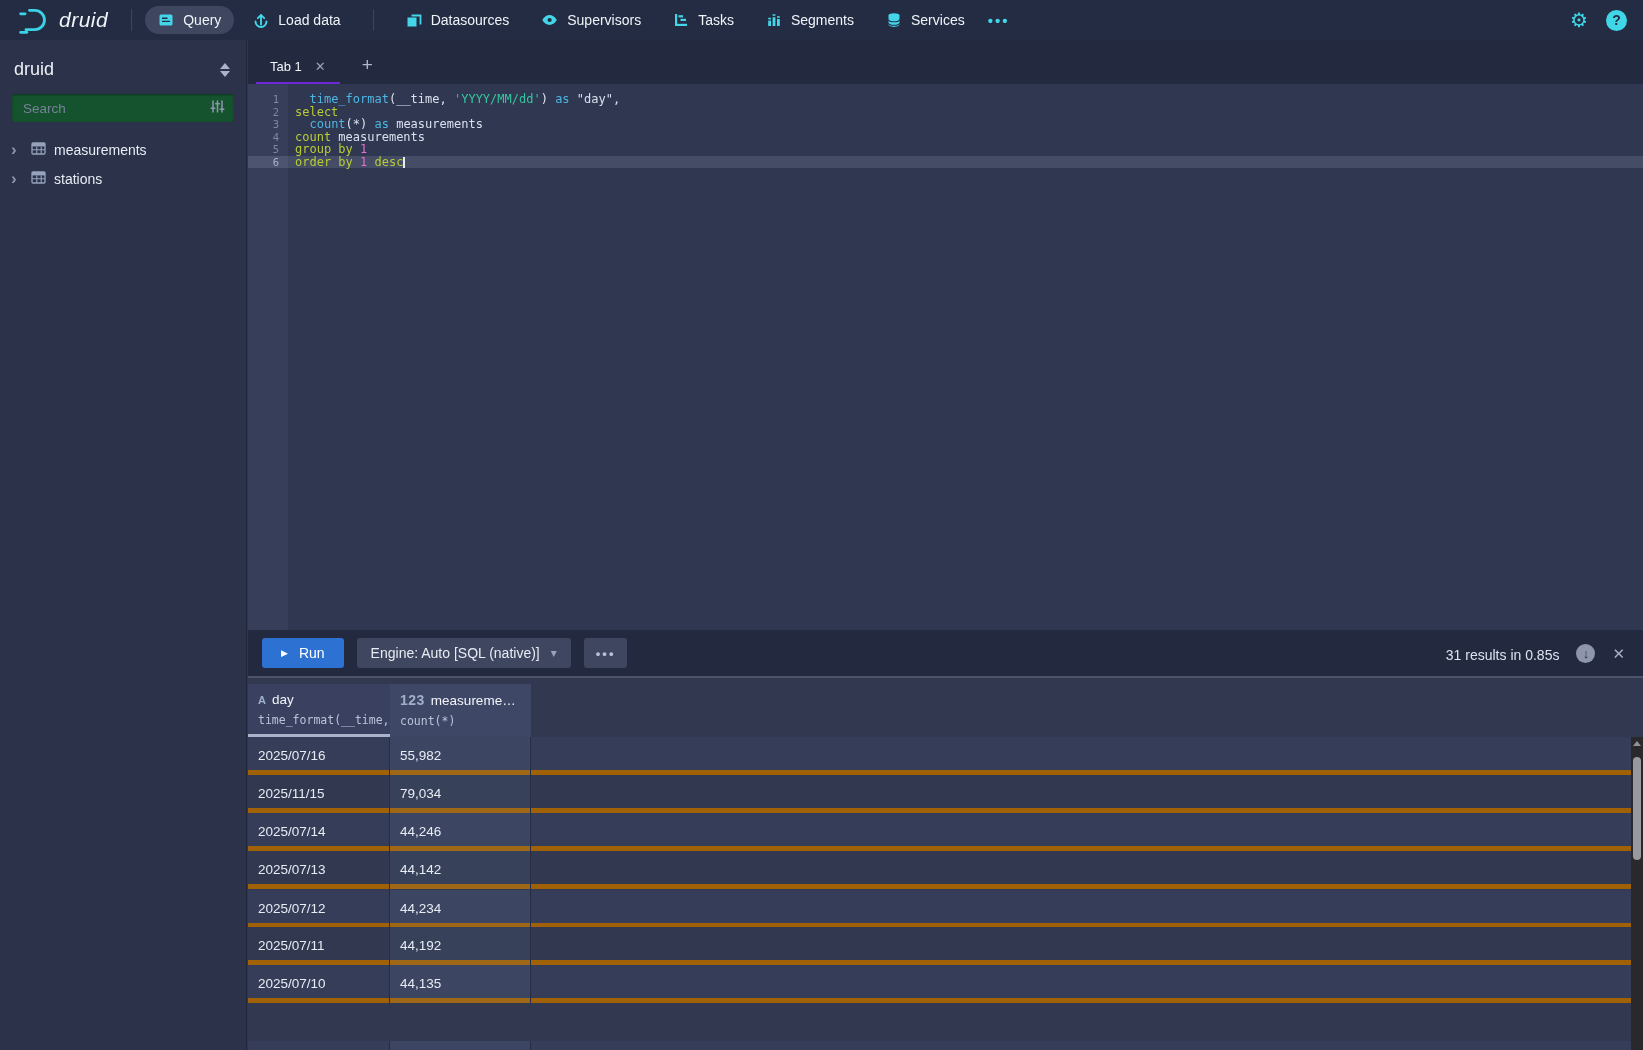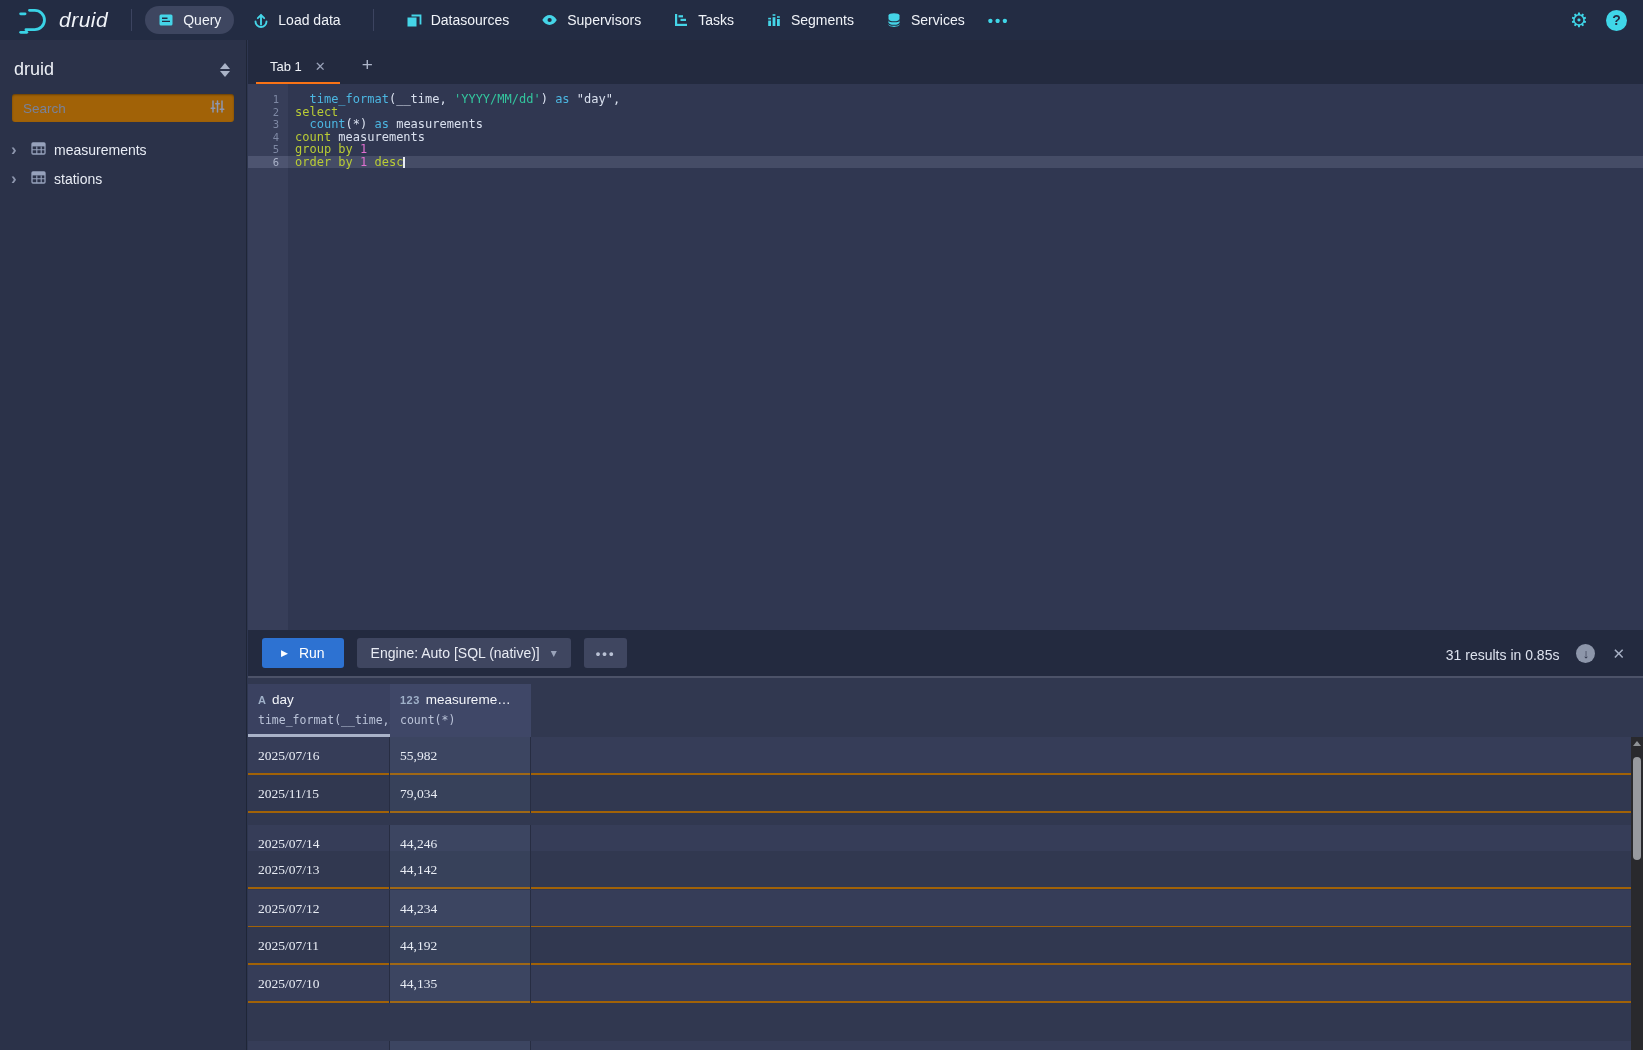--- a/index.html
+++ b/index.html
@@ -29,35 +29,35 @@
 
   
   .sidebar { position:absolute; top:40px; left:0; width:247px; bottom:0;
     background:#2b3249; border-right:1px solid #1f2637; }
   .sb-header { display:flex; align-items:center; justify-content:space-between; padding:19px 16px 14px 14px; }
   .sb-title { font-size:18px; color:#eef1f7; }
   .sort-icon { display:flex; flex-direction:column; gap:2px; cursor:pointer; }
   .sort-icon i { width:0; height:0; border-left:5px solid transparent; border-right:5px solid transparent; display:block; }
   .sort-icon .up { border-bottom:6px solid #aab3c7; }
   .sort-icon .dn { border-top:6px solid #aab3c7; }
-  .sb-search { margin:0 12px; height:28px; background:#a16207; border-radius:3px;
+  .sb-search { margin:0 12px; height:28px; background:#14532d; border-radius:3px;
     display:flex; align-items:center; padding:0 9px; box-shadow:inset 0 1px 2px rgba(0,0,0,.35); }
   .sb-search input { flex:1; background:transparent; border:none; outline:none;
     font-size:13.5px; color:#dfe4ee; font-family:"Liberation Sans",sans-serif; }
   .sb-search input::placeholder { color:#78829b; }
   .tree { margin-top:13px; }
   .tree-item { display:flex; align-items:center; gap:8px; height:29px; padding:0 11px;
     font-size:14px; color:#e8ecf4; cursor:pointer; }
   .chev { color:#8d96ad; font-size:17px; line-height:14px; font-weight:bold; width:12px; }
 
   
   .tabstrip { position:absolute; left:248px; top:40px; right:0; height:44px;
     background:#232a3f; display:flex; align-items:flex-end; padding-left:8px; }
   .tab { display:flex; align-items:center; gap:13px; padding:0 14px; height:34px;
-    border-bottom:2px solid #f97316; font-size:13px; color:#f0f3f8; cursor:pointer; }
+    border-bottom:2px solid #6d28d9; font-size:13px; color:#f0f3f8; cursor:pointer; }
   .tab-close { color:#9aa3ba; font-size:13px; cursor:pointer; }
   .tab-plus { margin-left:16px; color:#aeb6ca; font-size:19px; padding:0 6px 8px 6px; cursor:pointer; }
 
   
   .editor { position:absolute; left:248px; top:84px; right:0; height:546px; background:#303751; }
   .gutter { position:absolute; left:0; top:0; bottom:0; width:40px; background:#373e59; padding-top:9px; }
   .gutter .ln { height:12.5px; line-height:12.5px; text-align:right; padding-right:9px;
     font-family:"DejaVu Sans Mono",monospace; font-size:10.5px; color:#7e88a4; }
   .gutter .ln.active { background:#4d5470; color:#aab2c8; }
   .code { position:absolute; left:40px; top:0; right:0; bottom:0; padding-top:9px; }
@@ -90,25 +90,25 @@
   
   .results { position:absolute; left:248px; top:676px; right:0; bottom:0;
     background:#313850; border-top:2px solid #4c5268; }
   .rheader { position:absolute; top:6px; left:0; right:0; height:53px; }
   .hcell { position:absolute; top:0; height:53px; padding:8px 0 0 10px; cursor:pointer; }
   .hcell1 { left:0; width:142px; background:#3a4160; border-bottom:3px solid #a9b2c8; }
   .hcell2 { left:142px; width:141px; background:#3f4767; }
   .hlabel { font-size:13.5px; color:#f2f4f9; display:flex; align-items:center; gap:6px; white-space:nowrap; }
   .htype { color:#9fb0c8; font-weight:bold; }
   .htype.t-a { font-size:11px; }
-  .htype.t-num { font-size:11px; letter-spacing:.5px; }
+  .htype.t-num { font-size:14px; letter-spacing:.5px; }
   .hsub { font-family:"DejaVu Sans Mono",monospace; font-size:11.5px; color:#bac3d8;
     margin-top:6px; white-space:nowrap; overflow:hidden; }
   .rows { position:absolute; top:59px; left:0; right:0; bottom:0; overflow:hidden; }
-  .row { position:absolute; left:0; right:0; height:38px; border-bottom:2px solid #a16207;font-family:Liberation Serif, serif; }
+  .row { position:absolute; left:0; right:0; height:38px; border-bottom:5px solid #a16207; }
   .row.even { background:#363d58; }
   .row.odd  { background:#313850; }
   .cell { position:absolute; top:0; height:38px; line-height:37px; padding-left:10px;
     font-size:13.5px; color:#e8ecf4; border-right:1px solid #272d42; cursor:pointer; white-space:nowrap; }
   .c1 { left:0; width:142px; }
   .c2 { left:142px; width:141px; background:rgba(140,180,220,0.07); }
 
   
   .vscroll { position:absolute; right:0; top:59px; bottom:0; width:12px; background:#29292d; }
   .vs-arrow { margin:4px auto 0; width:0; height:0; border-left:4px solid transparent;
@@ -315,21 +315,21 @@
   </div>
   <div class="rows" id="rows">
       <div class="row even" style="top: 0px;">
         <div class="cell c1">2025/07/16</div>
         <div class="cell c2">55,982</div>
       </div>
       <div class="row odd" style="top: 38px;">
         <div class="cell c1">2025/11/15</div>
         <div class="cell c2">79,034</div>
       </div>
-      <div class="row even" style="top: 88px;">
+      <div class="row even" style="top: 76px;">
         <div class="cell c1">2025/07/14</div>
         <div class="cell c2">44,246</div>
       </div>
       <div class="row odd" style="top: 114px;">
         <div class="cell c1">2025/07/13</div>
         <div class="cell c2">44,142</div>
       </div>
       <div class="row even" style="top: 153px;">
         <div class="cell c1">2025/07/12</div>
         <div class="cell c2">44,234</div>

